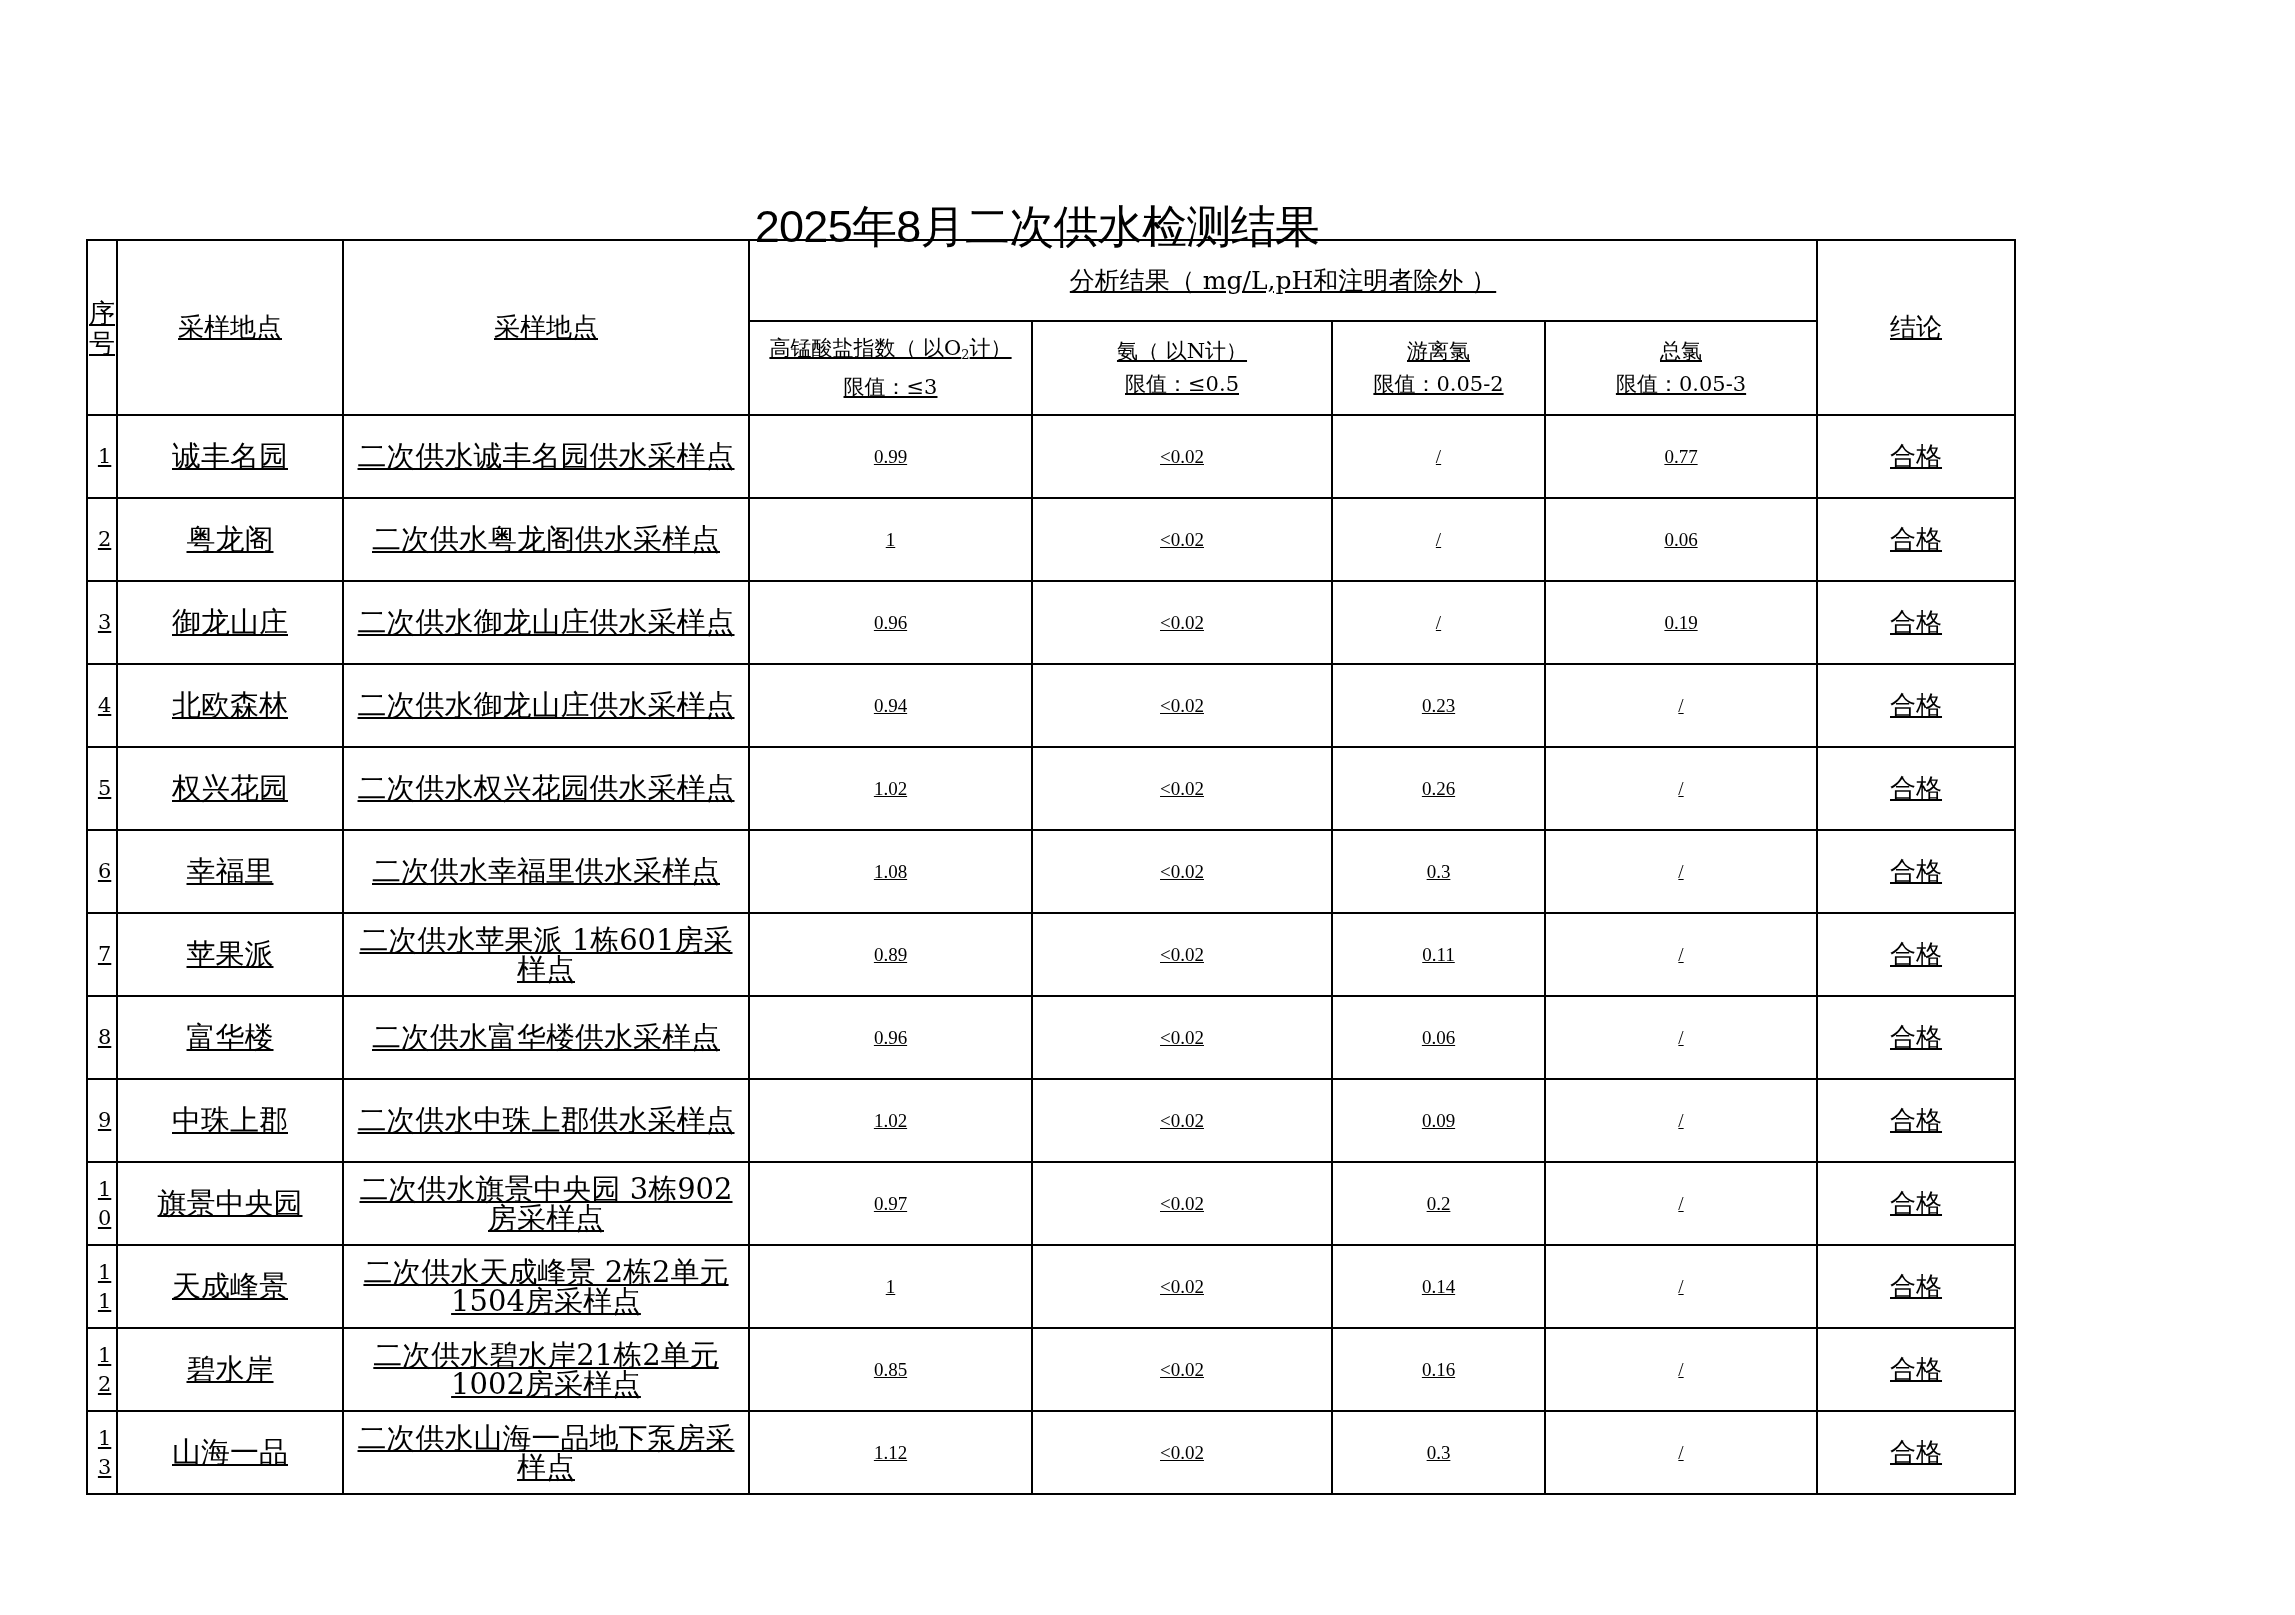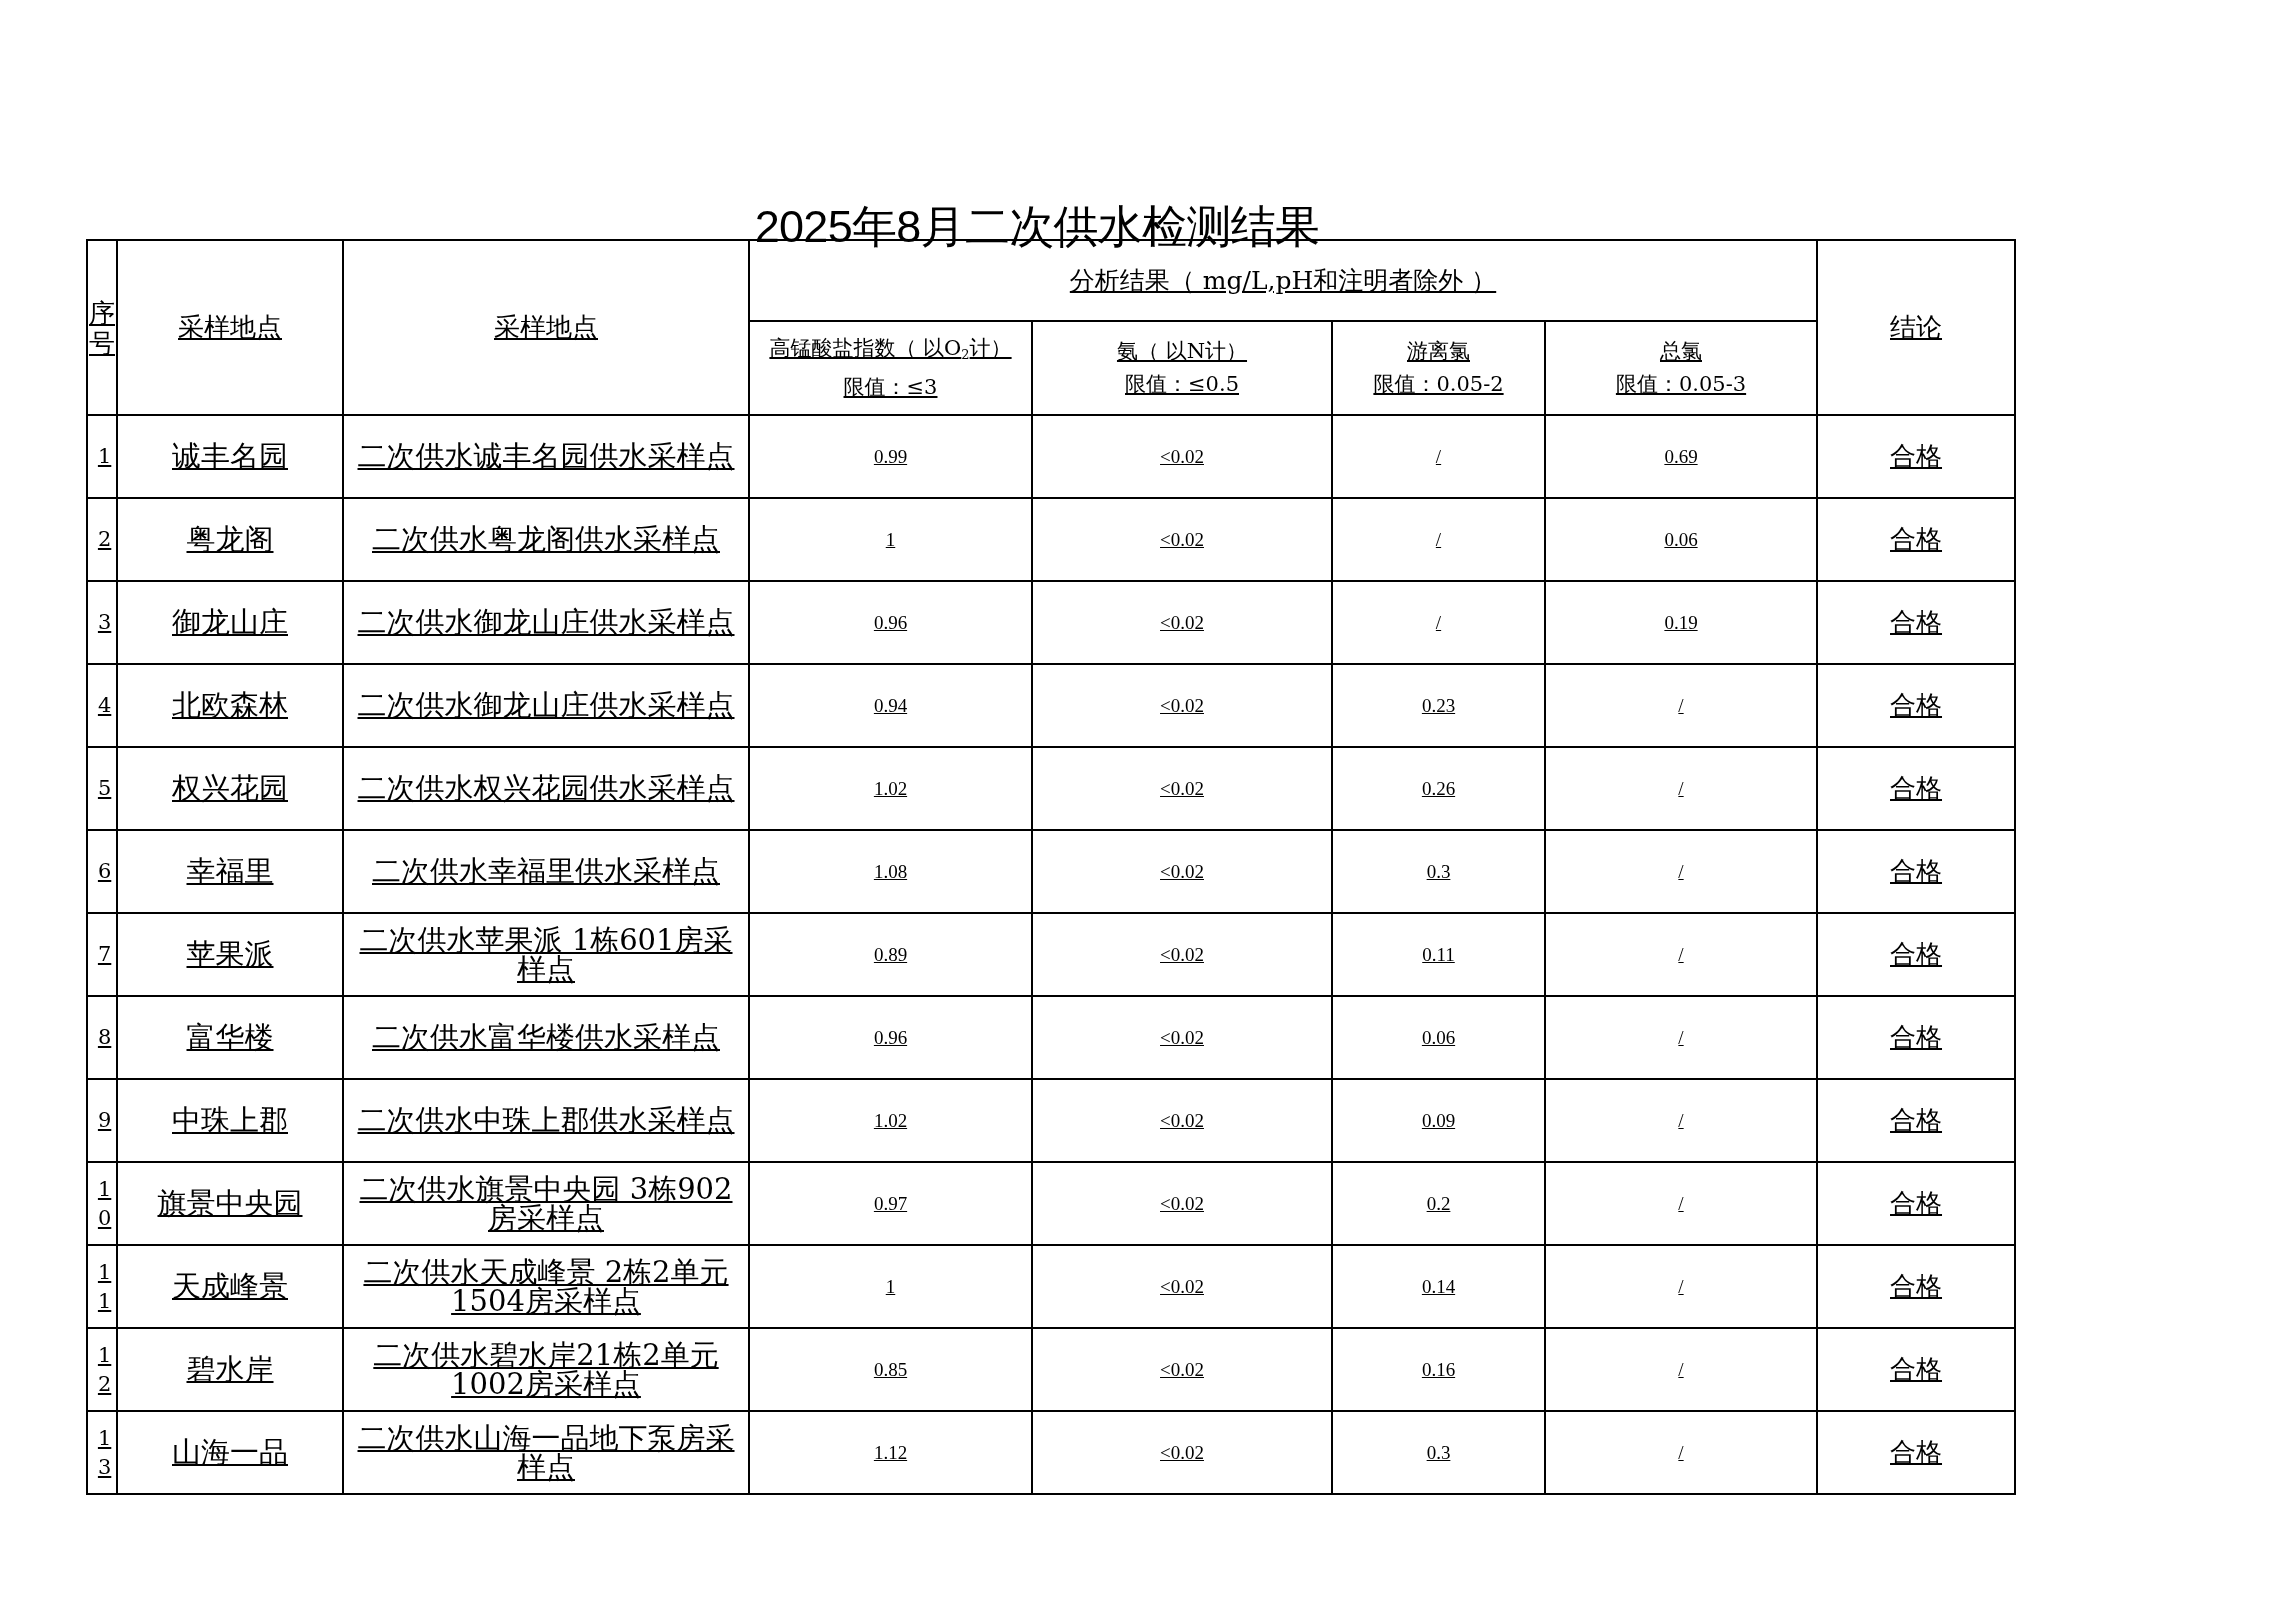--- a/index.html
+++ b/index.html
@@ -132,21 +132,21 @@
     </tr>
   </thead>
   <tbody id="rows">
   <tr class="data-row">
     <td class="seq">1</td>
     <td class="unit">诚丰名园</td>
     <td class="site">二次供水诚丰名园供水采样点</td>
     <td class="num thin-l">0.99</td>
     <td class="num">&lt;0.02</td>
     <td class="num">/</td>
-    <td class="num">0.69</td>
+    <td class="num">0.77</td>
     <td class="concl">合格</td>
   </tr>
 
   <tr class="data-row">
     <td class="seq">2</td>
     <td class="unit">粤龙阁</td>
     <td class="site">二次供水粤龙阁供水采样点</td>
     <td class="num thin-l">1</td>
     <td class="num">&lt;0.02</td>
     <td class="num">/</td>

